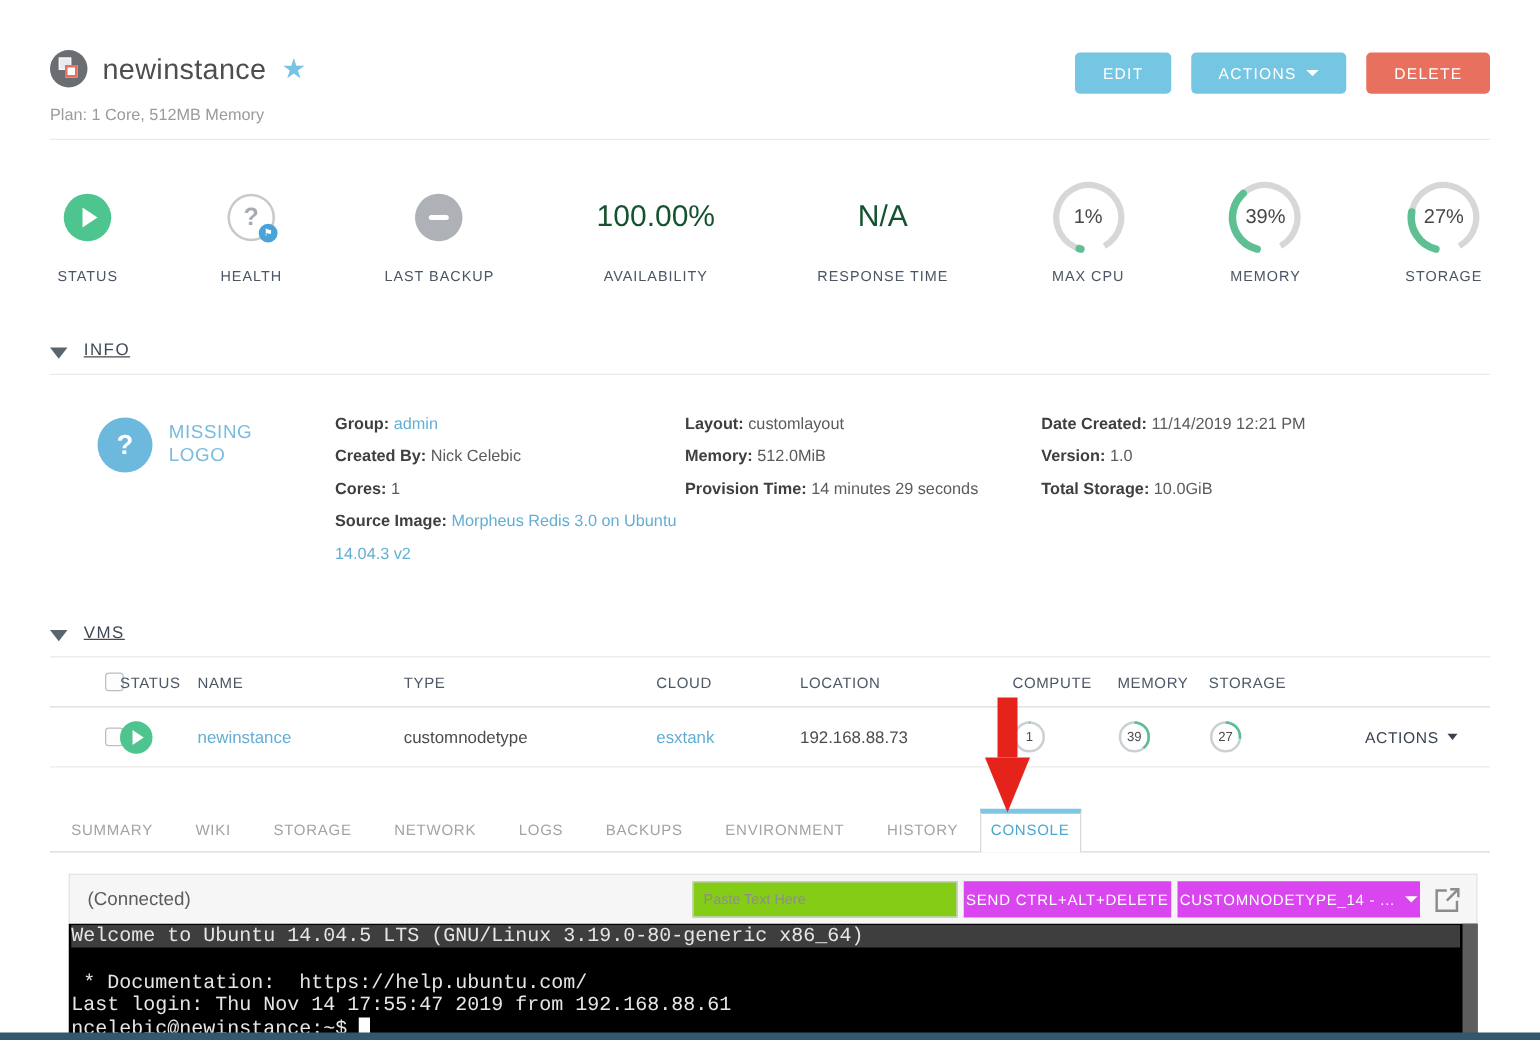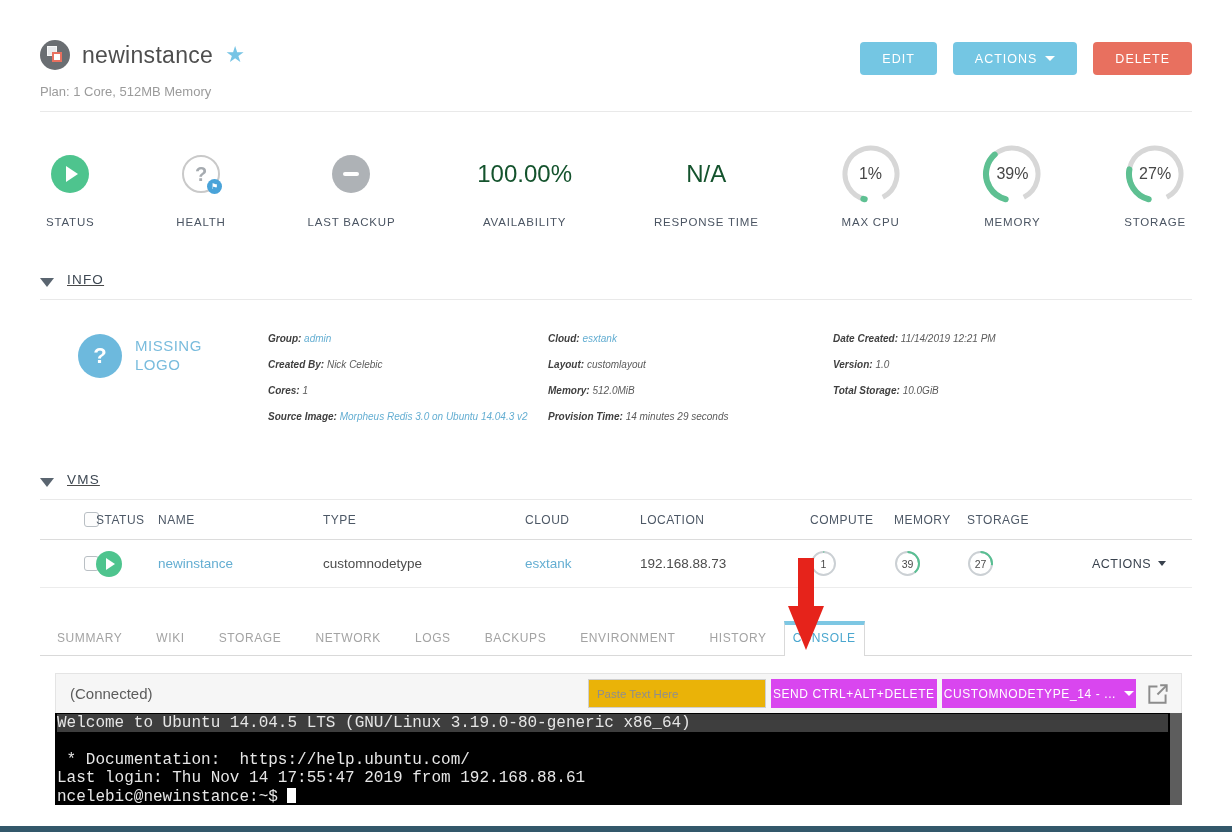--- a/index.html
+++ b/index.html
@@ -49,21 +49,21 @@
   
   .sec-head { display:flex; align-items:flex-end; gap:13px;text-decoration:underline; }
   .tri-down { width:0; height:0; border-left:7px solid transparent; border-right:7px solid transparent; border-top:9px solid #5a6570; cursor:pointer; }
   .sec-title { font-size:13.5px; letter-spacing:1.2px; color:#3e4853; font-weight:500; }
   .sec-info { margin-top:44px; }
   .info-body { margin-top:26px; display:flex; }
   .logo-block { width:228px; padding-left:38px; display:flex; align-items:center; gap:13px; margin-top:8px; align-self:flex-start; }
   .logo-circle { width:44px; height:44px; border-radius:50%; background:#6db9dd; color:#fff; font-size:22px; font-weight:bold;
                  display:flex; align-items:center; justify-content:center; flex:none; }
   .logo-text { color:#79bcdd; font-size:15px; letter-spacing:.5px; width:72px; line-height:1.25; }
-  .info-col { font-size:10px;font-style:italic; }
+  .info-col { font-size:13px; }
   .info-col.c1 { width:280px; }
   .info-col.c2 { width:285px; }
   .info-col.c3 { flex:1; }
   .info-row { line-height:26px; color:#5b5b5b; }
   .info-row b { color:#3f3f3f; font-weight:bold; }
   .lnk { color:#64aed2; text-decoration:none; cursor:pointer; }
 
   
   .sec-vms { margin-top:42px; }
   .vtable { margin-top:0; }
@@ -91,21 +91,21 @@
   
   .tabs { margin-top:33px; display:flex; align-items:flex-end; border-bottom:1px solid #d9d9d9; }
   .tab { padding:9px 17px 10px; font-size:12px; letter-spacing:.6px; color:#a3a3a3; cursor:pointer; white-space:nowrap; }
   .tab.active { background:#fff; border:1px solid #d9d9d9; border-bottom:none; border-top:4px solid #7dc7e3;
                 color:#4ba7cf; margin-bottom:-1px; padding:6px 8px 11px; }
 
   
   .console { margin-left:15px; width:1127px; margin-top:17px; }
   .cbar { height:40px; background:#f6f6f6; border:1px solid #e4e4e4; border-bottom:none; display:flex; align-items:center; }
   .cstatus { margin-left:14px; font-size:15px; color:#5c5c5c; flex:1; }
-  .paste-input { width:178px; height:29px; border:1px solid #cfcfcf; background:#eab308; padding:0 8px;
+  .paste-input { width:212px; height:29px; border:1px solid #cfcfcf; background:#84cc16; padding:0 8px;
                  font-family:"Liberation Sans",sans-serif; font-size:11.5px; color:#555; }
   .paste-input::placeholder { color:#8e8e8e; }
   .cbtn { height:29px; border:none; background:#d946ef; color:#fff; font-family:"Liberation Sans",sans-serif;
           font-size:12px; letter-spacing:.6px; padding:0 2px; margin-left:5px; cursor:pointer;
           display:inline-flex; align-items:center; gap:8px; }
   .ext-icon { margin:0 10px 0 9px; cursor:pointer; display:flex; }
   .term { position:relative; height:92px; background:#000; color:#e6e6e6;
           font-family:"Liberation Mono","DejaVu Sans Mono",monospace; font-size:16px; line-height:18.4px;
           padding:1px 14px 0 2px; }
   .tline { white-space:pre; }
@@ -231,21 +231,20 @@
         <div class="logo-circle">?</div>
         <div class="logo-text">MISSING LOGO</div>
       </div>
       <div class="info-col c1">
         <div class="info-row"><b>Group:</b> <span class="lnk">admin</span></div>
         <div class="info-row"><b>Created By:</b> <span>Nick Celebic</span></div>
         <div class="info-row"><b>Cores:</b> <span>1</span></div>
         <div class="info-row"><b>Source Image:</b> <span class="lnk">Morpheus Redis 3.0 on Ubuntu 14.04.3 v2</span></div>
       </div>
       <div class="info-col c2">
-        <div class="info-row"><b>Cloud:</b> <span class="lnk">esxtank</span></div>
         <div class="info-row"><b>Layout:</b> <span>customlayout</span></div>
         <div class="info-row"><b>Memory:</b> <span>512.0MiB</span></div>
         <div class="info-row"><b>Provision Time:</b> <span>14 minutes 29 seconds</span></div>
       </div>
       <div class="info-col c3">
         <div class="info-row"><b>Date Created:</b> <span>11/14/2019 12:21 PM</span></div>
         <div class="info-row"><b>Version:</b> <span>1.0</span></div>
         <div class="info-row"><b>Total Storage:</b> <span>10.0GiB</span></div>
       </div>
     </div>

